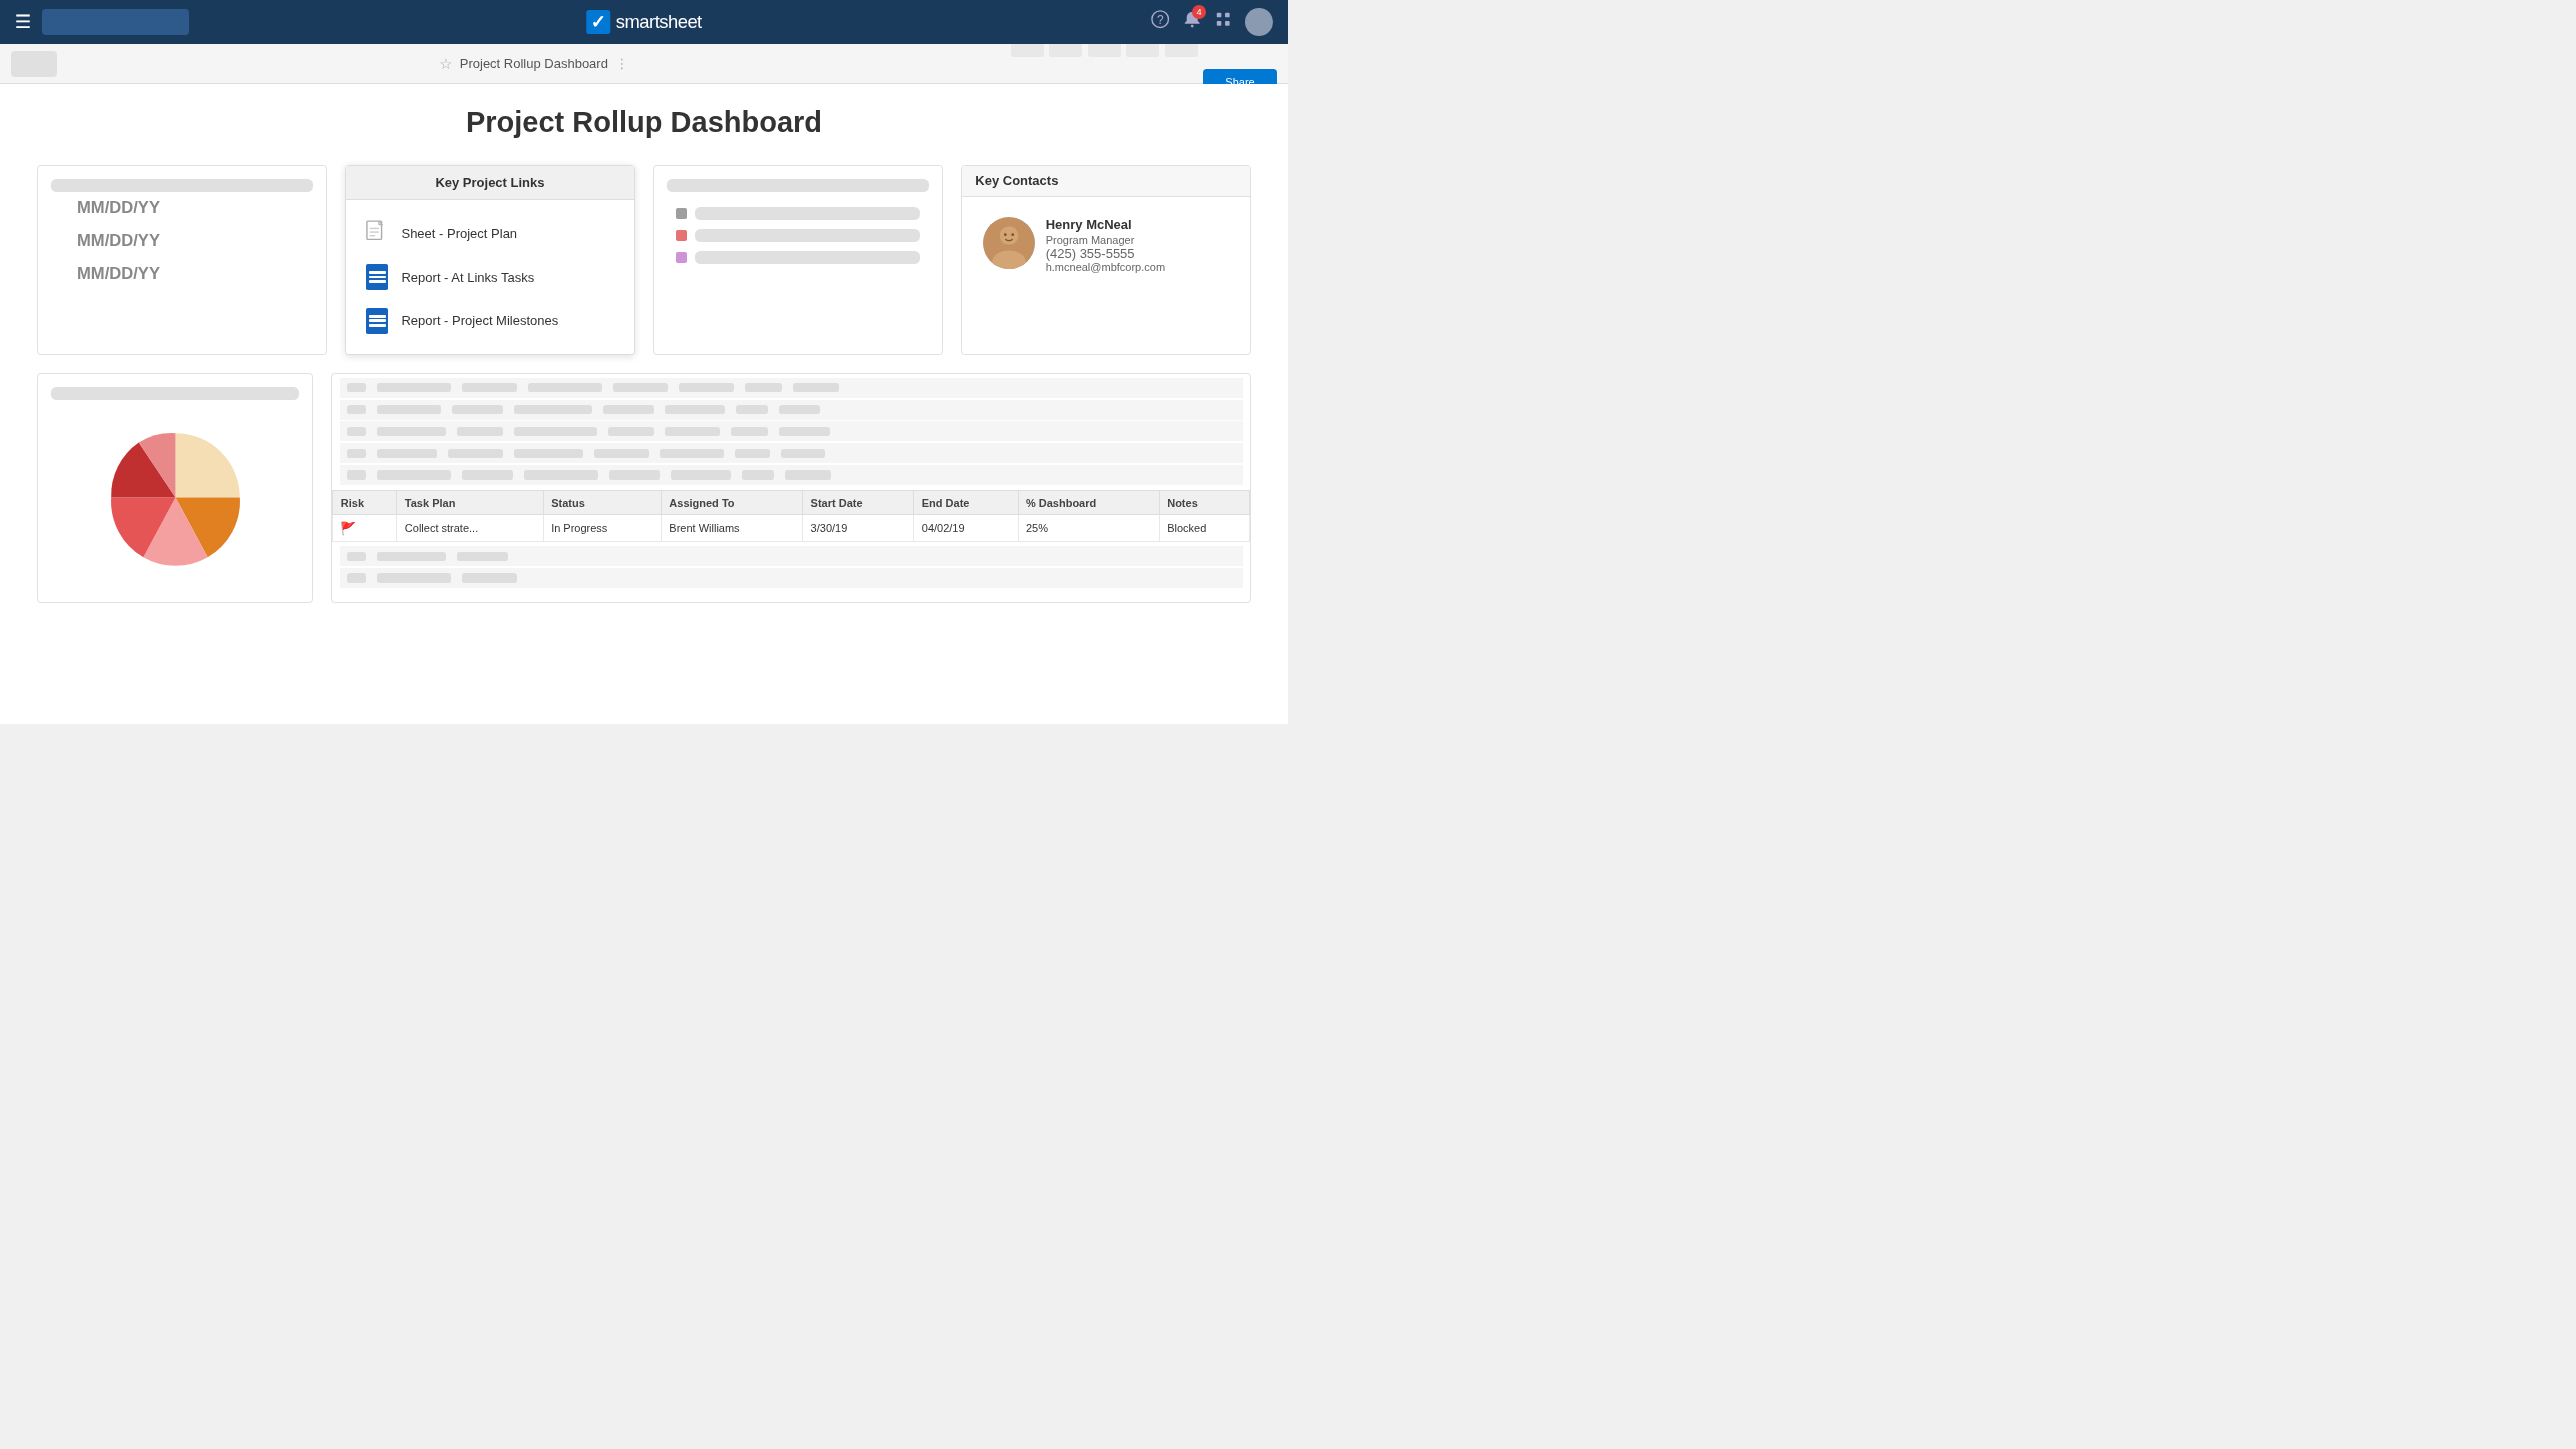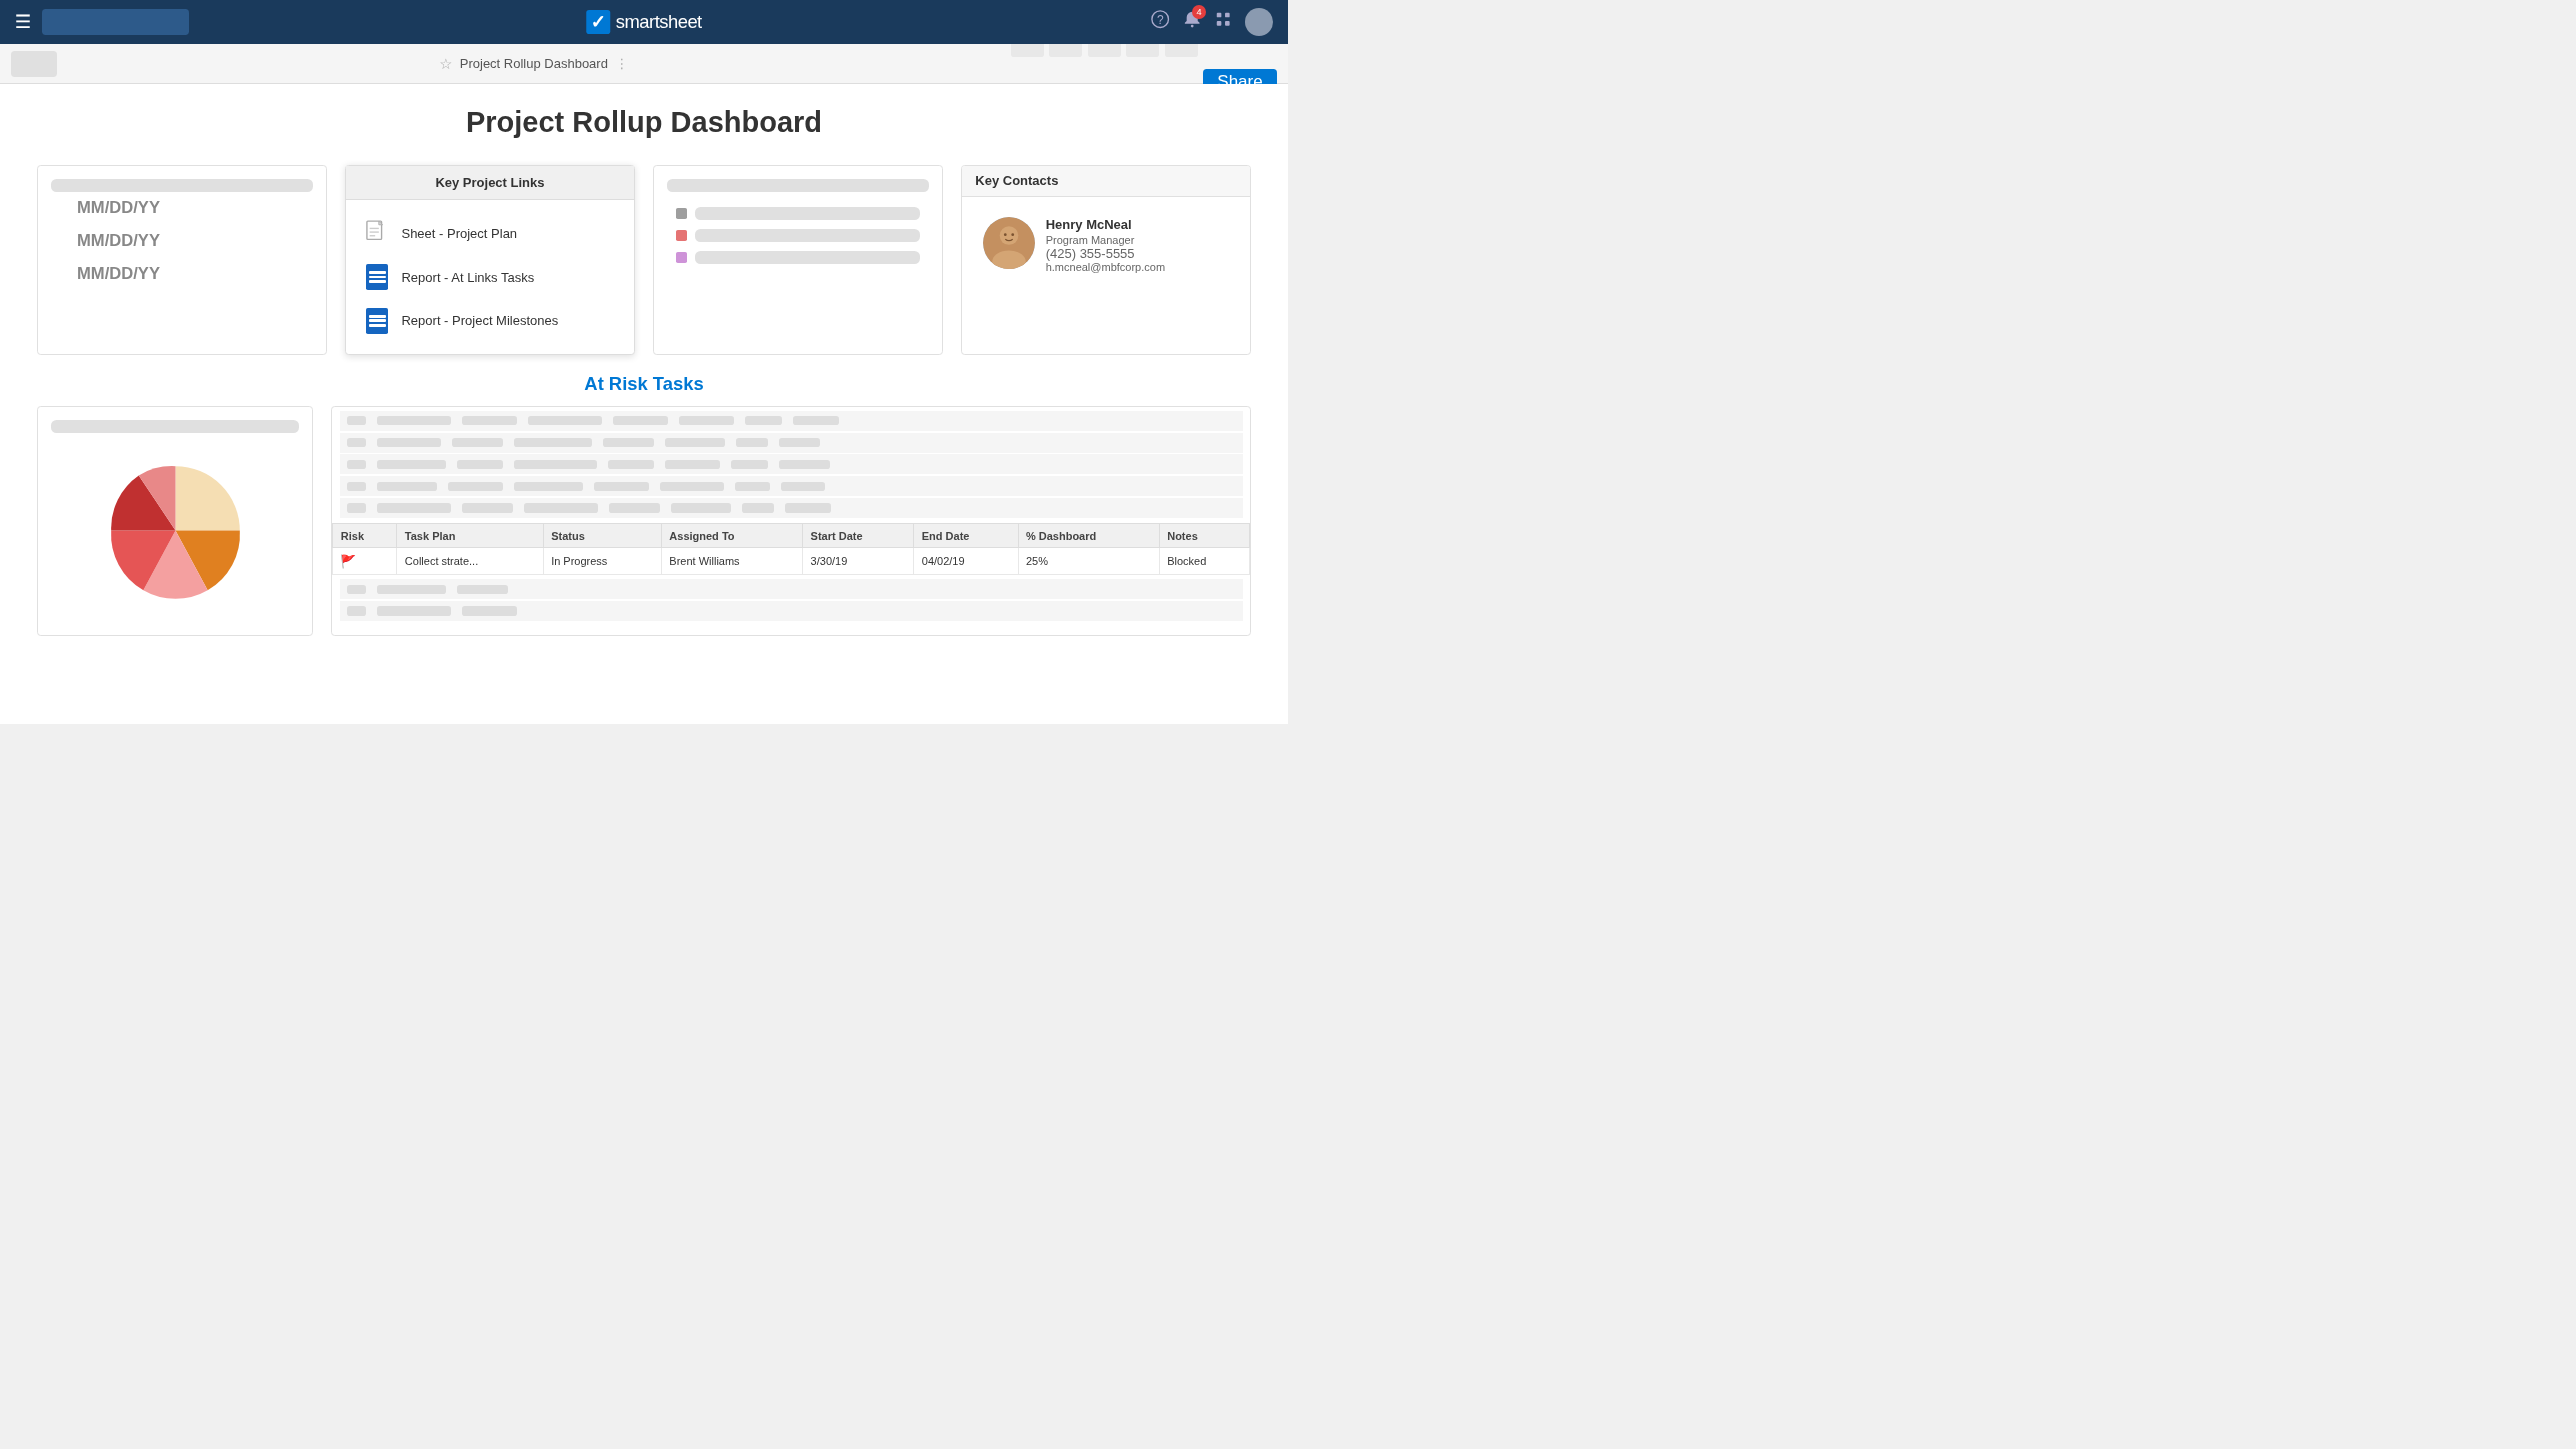--- a/index.html
+++ b/index.html
@@ -113,21 +113,21 @@
       cursor: pointer;
     }
     .sub-nav-primary {
       background: #0078d4;
       color: white;
       border: none;
       border-radius: 3.7px;
       height: 26px;
       width: 74px;
       cursor: pointer;
-      font-size: 17px;
+      font-size: 11px;
       margin-top: 36px;
     }
 
     
     .main-content {
       background: white;
       margin: 0;
       padding: 22px 37px;
       height: calc(725px - 85px);
       overflow-y: auto;
@@ -523,21 +523,20 @@
             <div class="contact-phone">(425) 355-5555</div>
             <div class="contact-email">h.mcneal@mbfcorp.com</div>
           </div>
         </div>
       </div>
     </div>
 
   </div>
 
   <div>
-    <div class="at-risk-title">At Risk Tasks</div>
 
     <div class="bottom-grid">
 
       <div class="pie-widget">
         <div class="widget-body">
           <div class="top-header-placeholder"></div>
           <div class="pie-container">
             <svg width="147" height="147" viewBox="0 0 160 160">
 
               <path d="M80,80 L80,10 A70,70 0 0,1 150,80 Z" fill="#f5deb3"></path>

